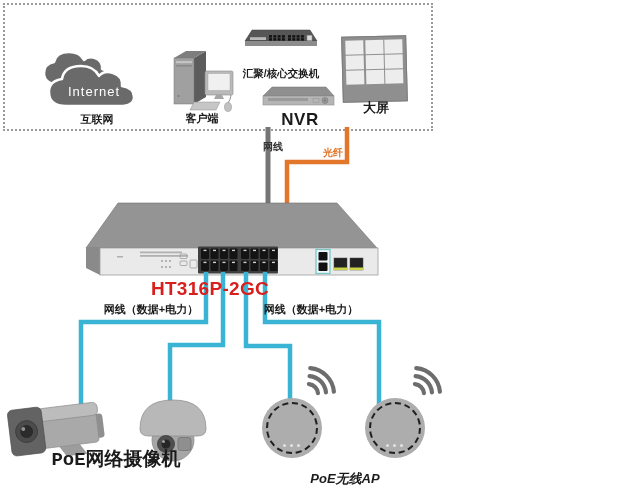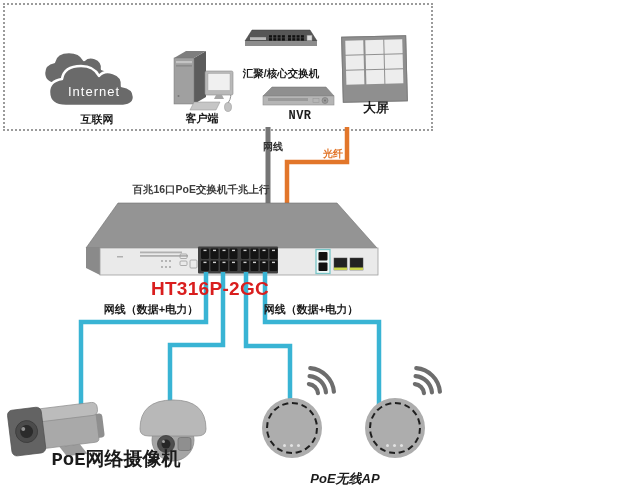--- a/index.html
+++ b/index.html
@@ -11,24 +11,24 @@
   .layer{left:0;top:0;z-index:4;}
   .dev-top{z-index:5;}
   .poe-switch{z-index:6;}
   .cyan-layer{z-index:7;}
   .dev-bottom{z-index:8;}
   .lbl{position:absolute;font-weight:bold;color:#1b1b1b;text-align:center;z-index:20;
        line-height:1.15;white-space:nowrap;}
   .lbl-internet{left:62px;top:113px;width:70px;font-size:11px;}
   .lbl-client{left:167px;top:112px;width:70px;font-size:11px;}
   .lbl-core{left:226px;top:67px;width:110px;font-size:10.5px;}
-  .lbl-nvr{left:270px;top:110px;width:60px;font-size:12px;letter-spacing:.5px;font-family:Liberation Mono, monospace;}
+  .lbl-nvr{left:270px;top:110px;width:60px;font-size:17px;letter-spacing:.5px;}
   .lbl-screen{left:341px;top:101px;width:70px;font-size:13px;text-align:center;}
   .lbl-netcable{left:263px;top:141px;font-size:10px;color:#333;}
-  .lbl-fiber{left:323px;top:148px;font-size:10px;color:#e2762a;}
+  .lbl-fiber{left:323px;top:148px;font-size:10px;color:#e2762a;font-family:Liberation Mono, monospace;}
   .lbl-title{left:111px;top:183px;width:180px;font-size:10.5px;color:#3d3d3d;}
   .lbl-model{left:145px;top:278px;width:130px;font-size:19px;color:#d91e1e;letter-spacing:.3px;}
   .lbl-poe-left{left:76px;top:303px;width:150px;font-size:11px;}
   .lbl-poe-right{left:236px;top:303px;width:150px;font-size:11px;}
   .lbl-cams{left:46px;top:450px;width:140px;font-size:19px;font-family:Liberation Mono, monospace;}
   .lbl-aps{left:275px;top:472px;width:140px;font-size:13px;font-style:italic;}
   
   .video-wall{left:342px;top:36px;width:63px;height:64px;background:#8f8f8f;border:1px solid #7c7c7c;
               transform:rotate(-1.5deg);z-index:5;}
   .vw-grid{position:absolute;left:3px;top:3px;right:3px;height:44px;display:grid;
@@ -245,20 +245,19 @@
     <path d="M33.90,35.74 A26 26 0 0 0 10.26,12.11"></path>
   </svg>
 
   <div class="lbl lbl-internet">互联网</div>
   <div class="lbl lbl-client">客户端</div>
   <div class="lbl lbl-core">汇聚/核心交换机</div>
   <div class="lbl lbl-nvr">NVR</div>
   <div class="lbl lbl-screen">大屏</div>
   <div class="lbl lbl-netcable">网线</div>
   <div class="lbl lbl-fiber">光纤</div>
-  <div class="lbl lbl-title">百兆16口PoE交换机千兆上行</div>
   <div class="lbl lbl-model">HT316P-2GC</div>
   <div class="lbl lbl-poe-left">网线（数据+电力）</div>
   <div class="lbl lbl-poe-right">网线（数据+电力）</div>
   <div class="lbl lbl-cams">PoE网络摄像机</div>
   <div class="lbl lbl-aps">PoE无线AP</div>
 
 </div>
 
 </body></html>

